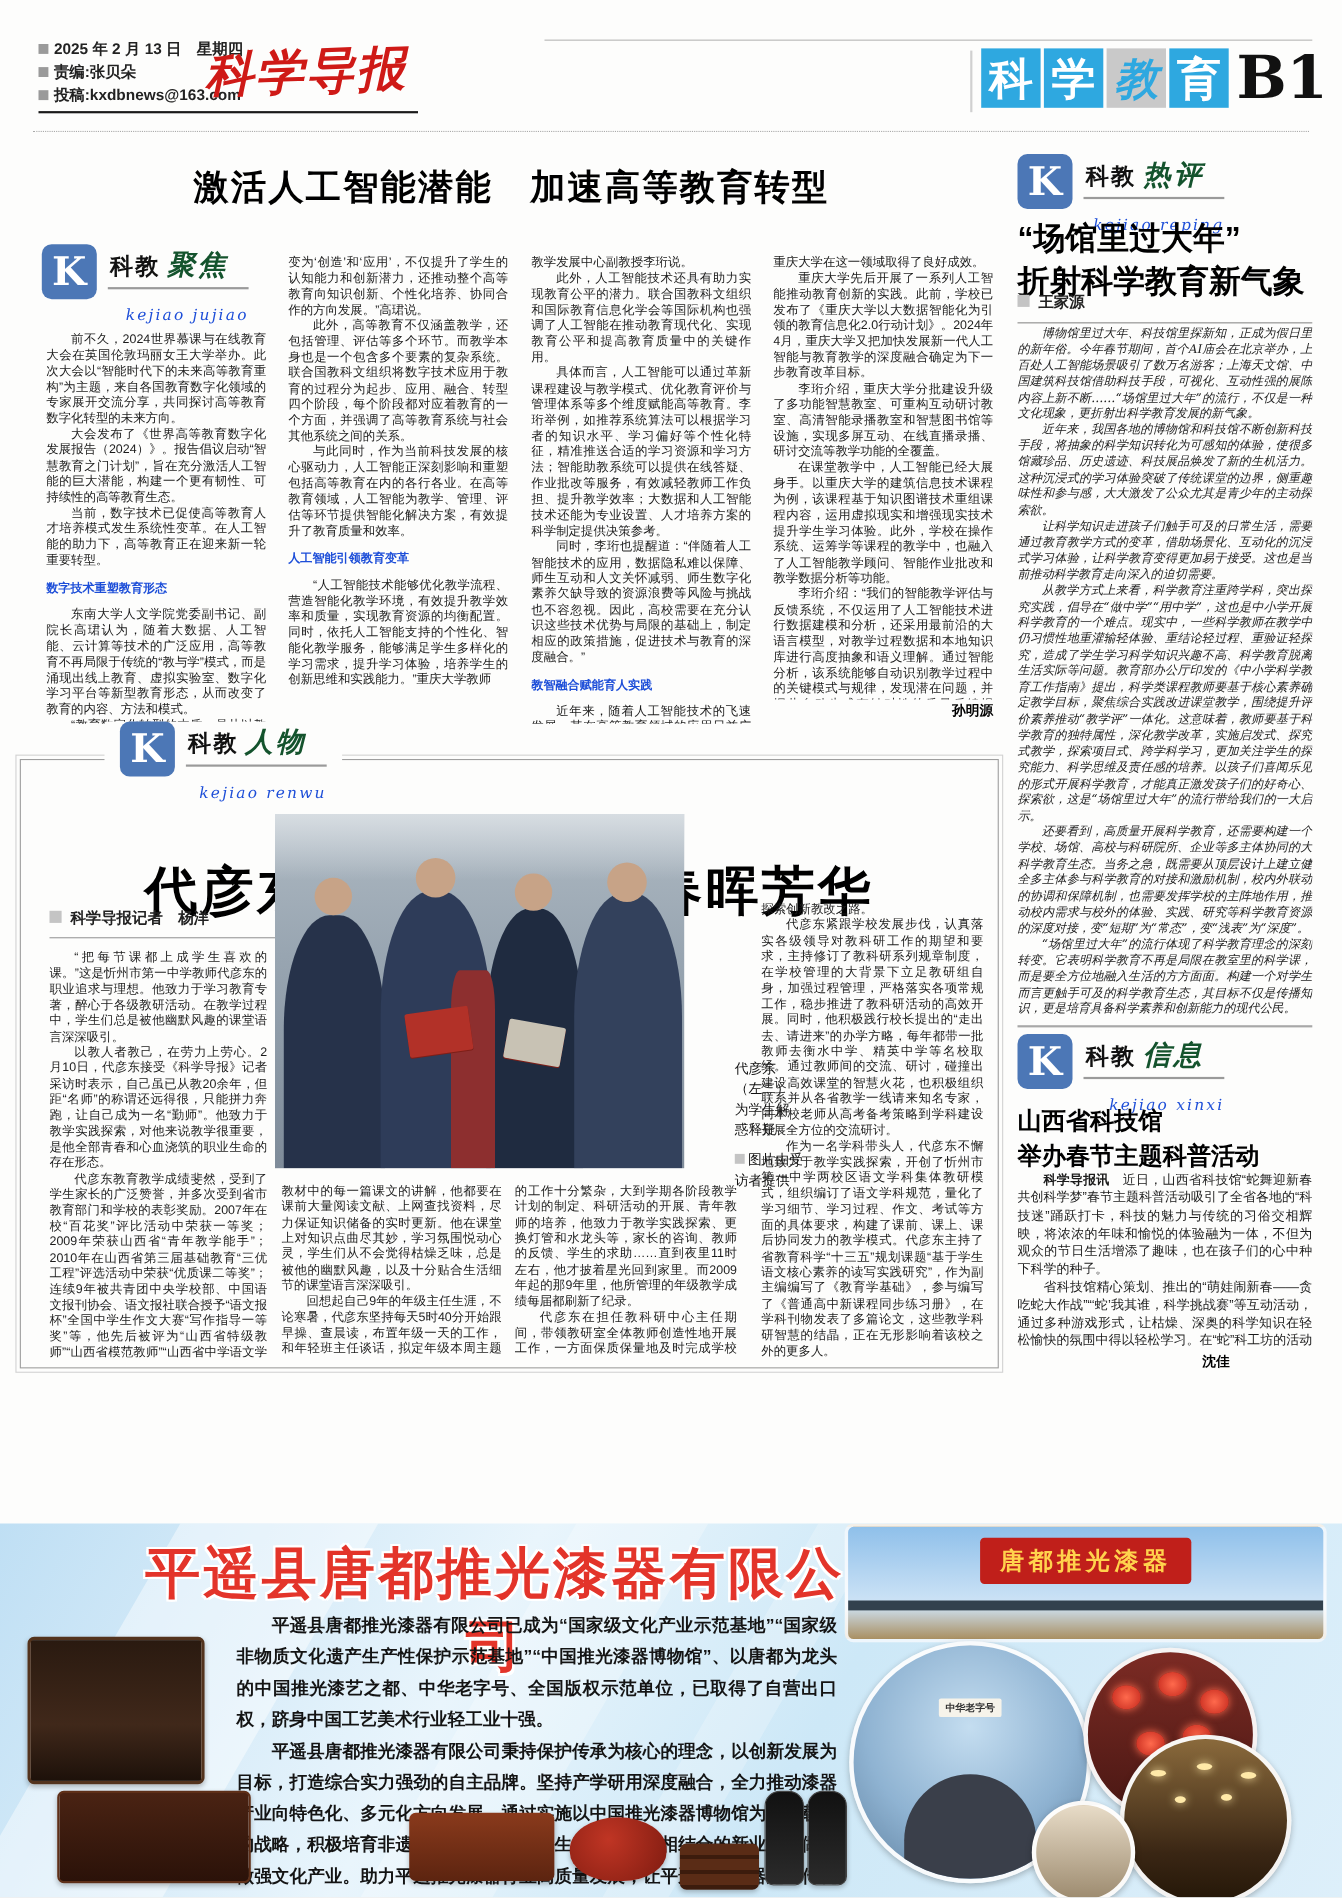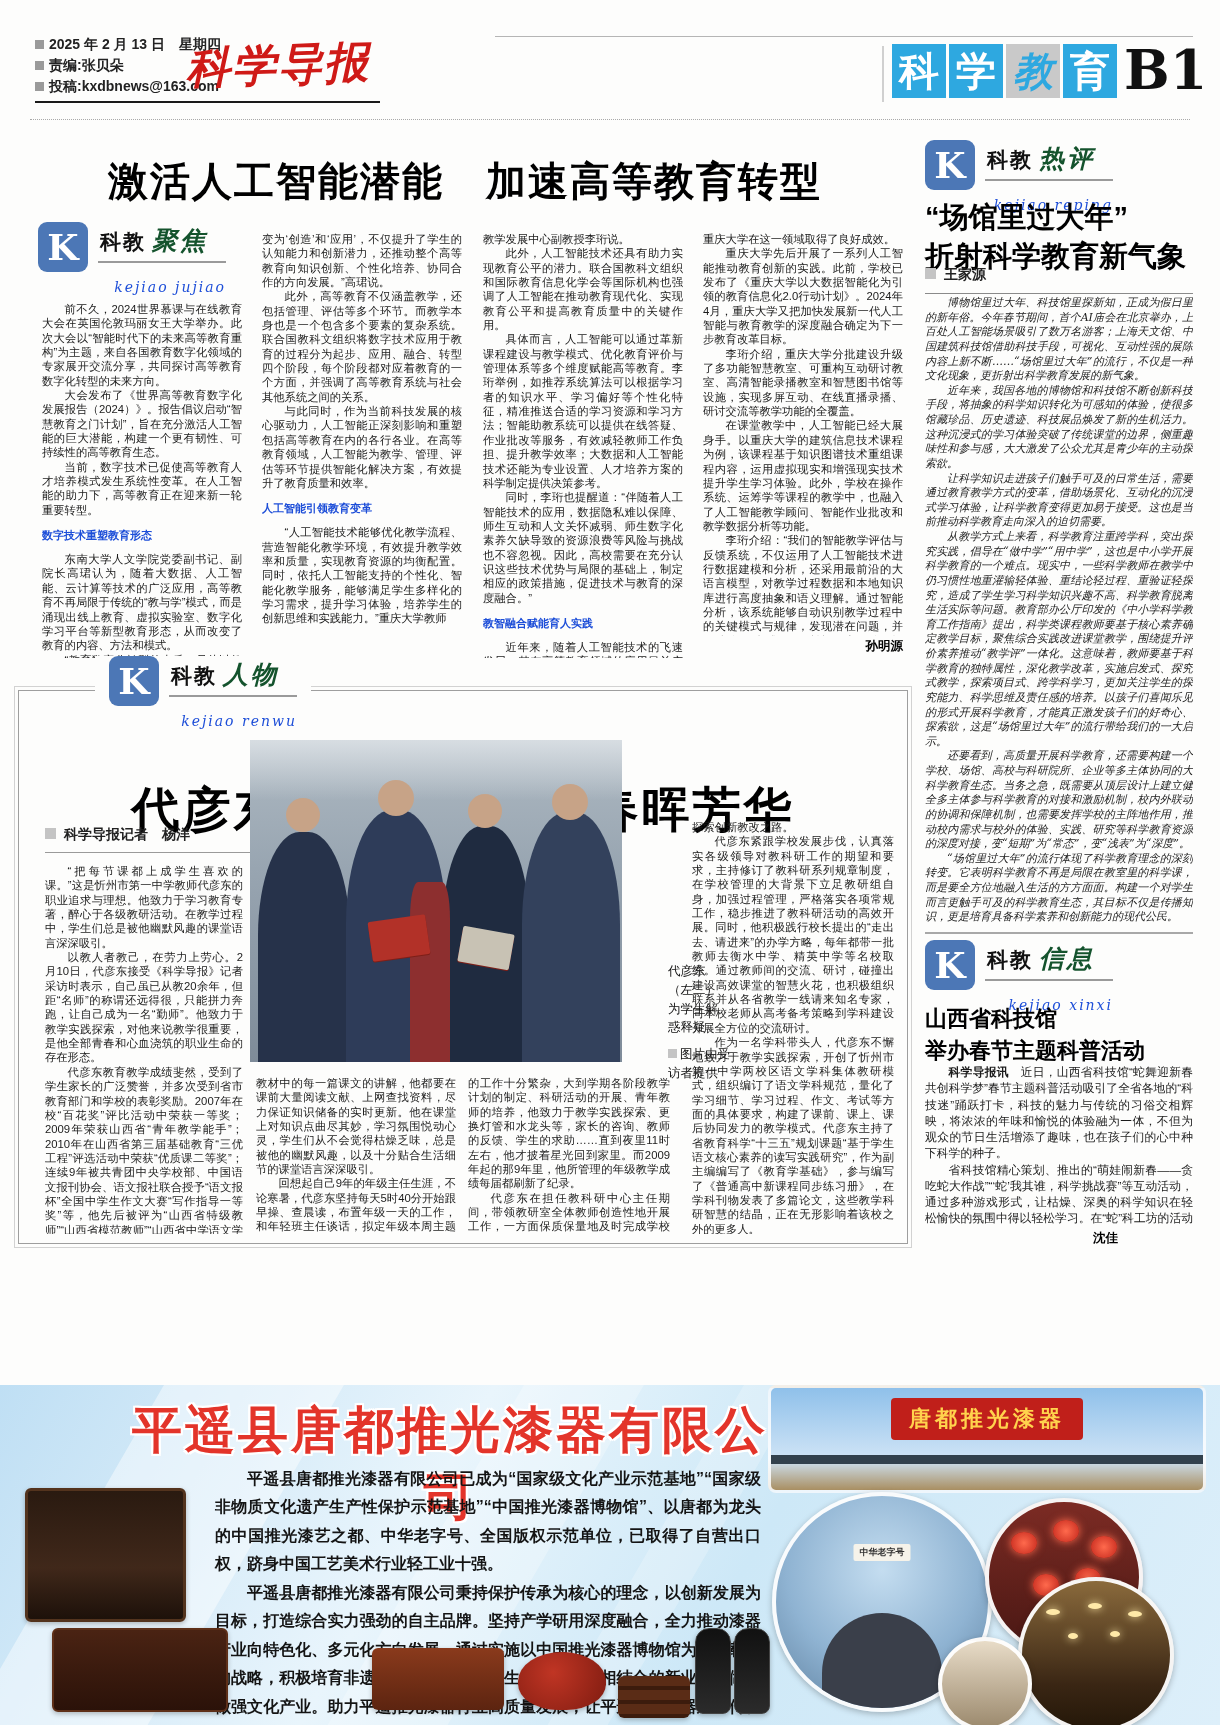--- a/index.html
+++ b/index.html
@@ -26,21 +26,21 @@
         font-family:"DejaVu Serif",serif;font-weight:bold;font-size:36px;
         display:flex;align-items:center;justify-content:center;}
   .bd-right{margin-left:10px;}
   .bd-title{border-bottom:2px solid #9a9a9a;padding:2px 18px 4px 2px;white-space:nowrap;}
   .bd-prefix{font-size:21px;font-weight:700;color:#111;letter-spacing:2px;}
   .bd-word{font-size:25px;font-weight:bold;font-style:italic;color:#14532d;
            font-family:"DejaVu Serif",serif;margin-left:6px;letter-spacing:3px;}
   .bd-pinyin{font-family:"DejaVu Serif",serif;font-style:italic;color:#1d4ed8;font-size:14px;
              letter-spacing:2px;margin-top:16px;text-align:right;}
   
-  .main-headline{left:35px;top:130px;width:860px;text-align:center;font-size:40px;font-weight:900;
+  .main-headline{left:35px;top:130px;width:860px;text-align:center;font-size:32px;font-weight:900;
                  letter-spacing:2px;color:#000;line-height:1.2;}
   .col{font-size:11.3px;line-height:1.27;text-align:justify;color:#1b1b1b;overflow:hidden;}
   .col p{margin:0;text-indent:2em;}
   .col p.noind{text-indent:0;}
   .col h3{margin:12px 0 9px;font-size:11px;font-weight:800;color:#1d4ed8;text-indent:0;}
   
   .rail-headline{left:925px;top:198px;width:268px;font-size:29px;font-weight:800;color:#000;line-height:1.35;}
   .author-row{left:925px;top:266px;width:268px;font-size:14px;font-weight:700;color:#222;
               border-bottom:1px solid #8a8a8a;padding-bottom:9px;}
   .author-row .sq{display:inline-block;width:11px;height:11px;background:#c4c4c4;margin-right:8px;}

